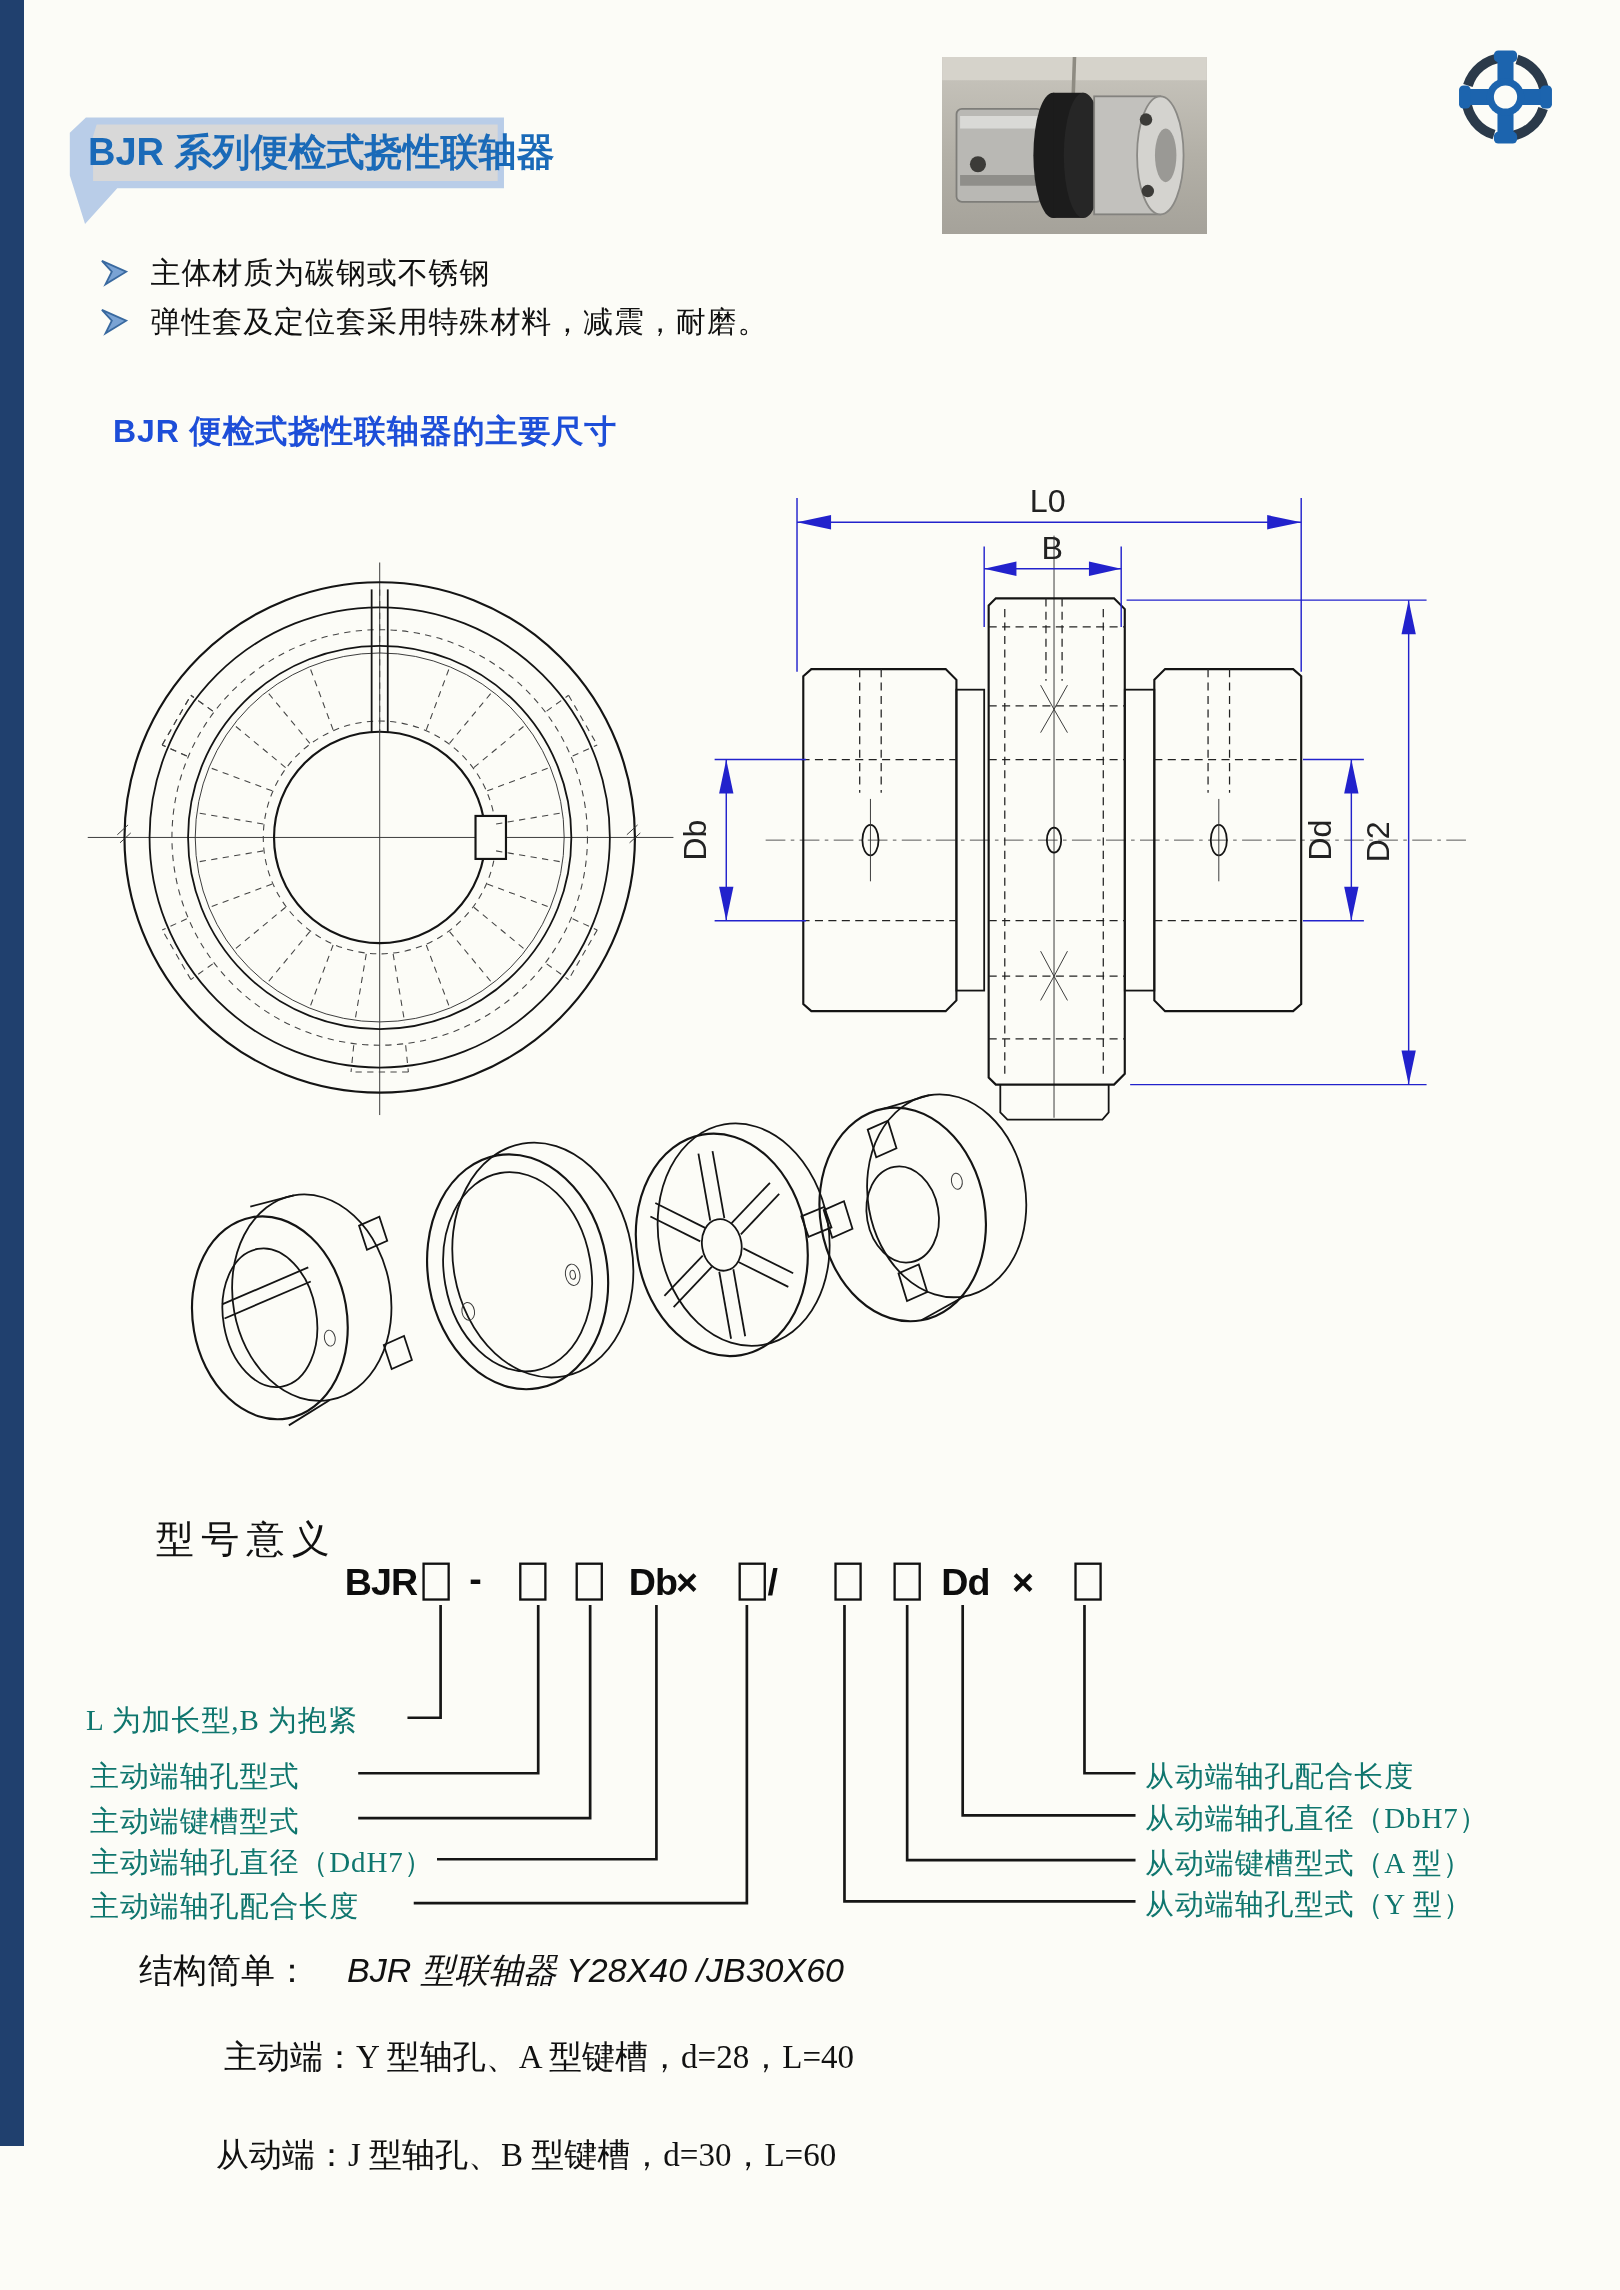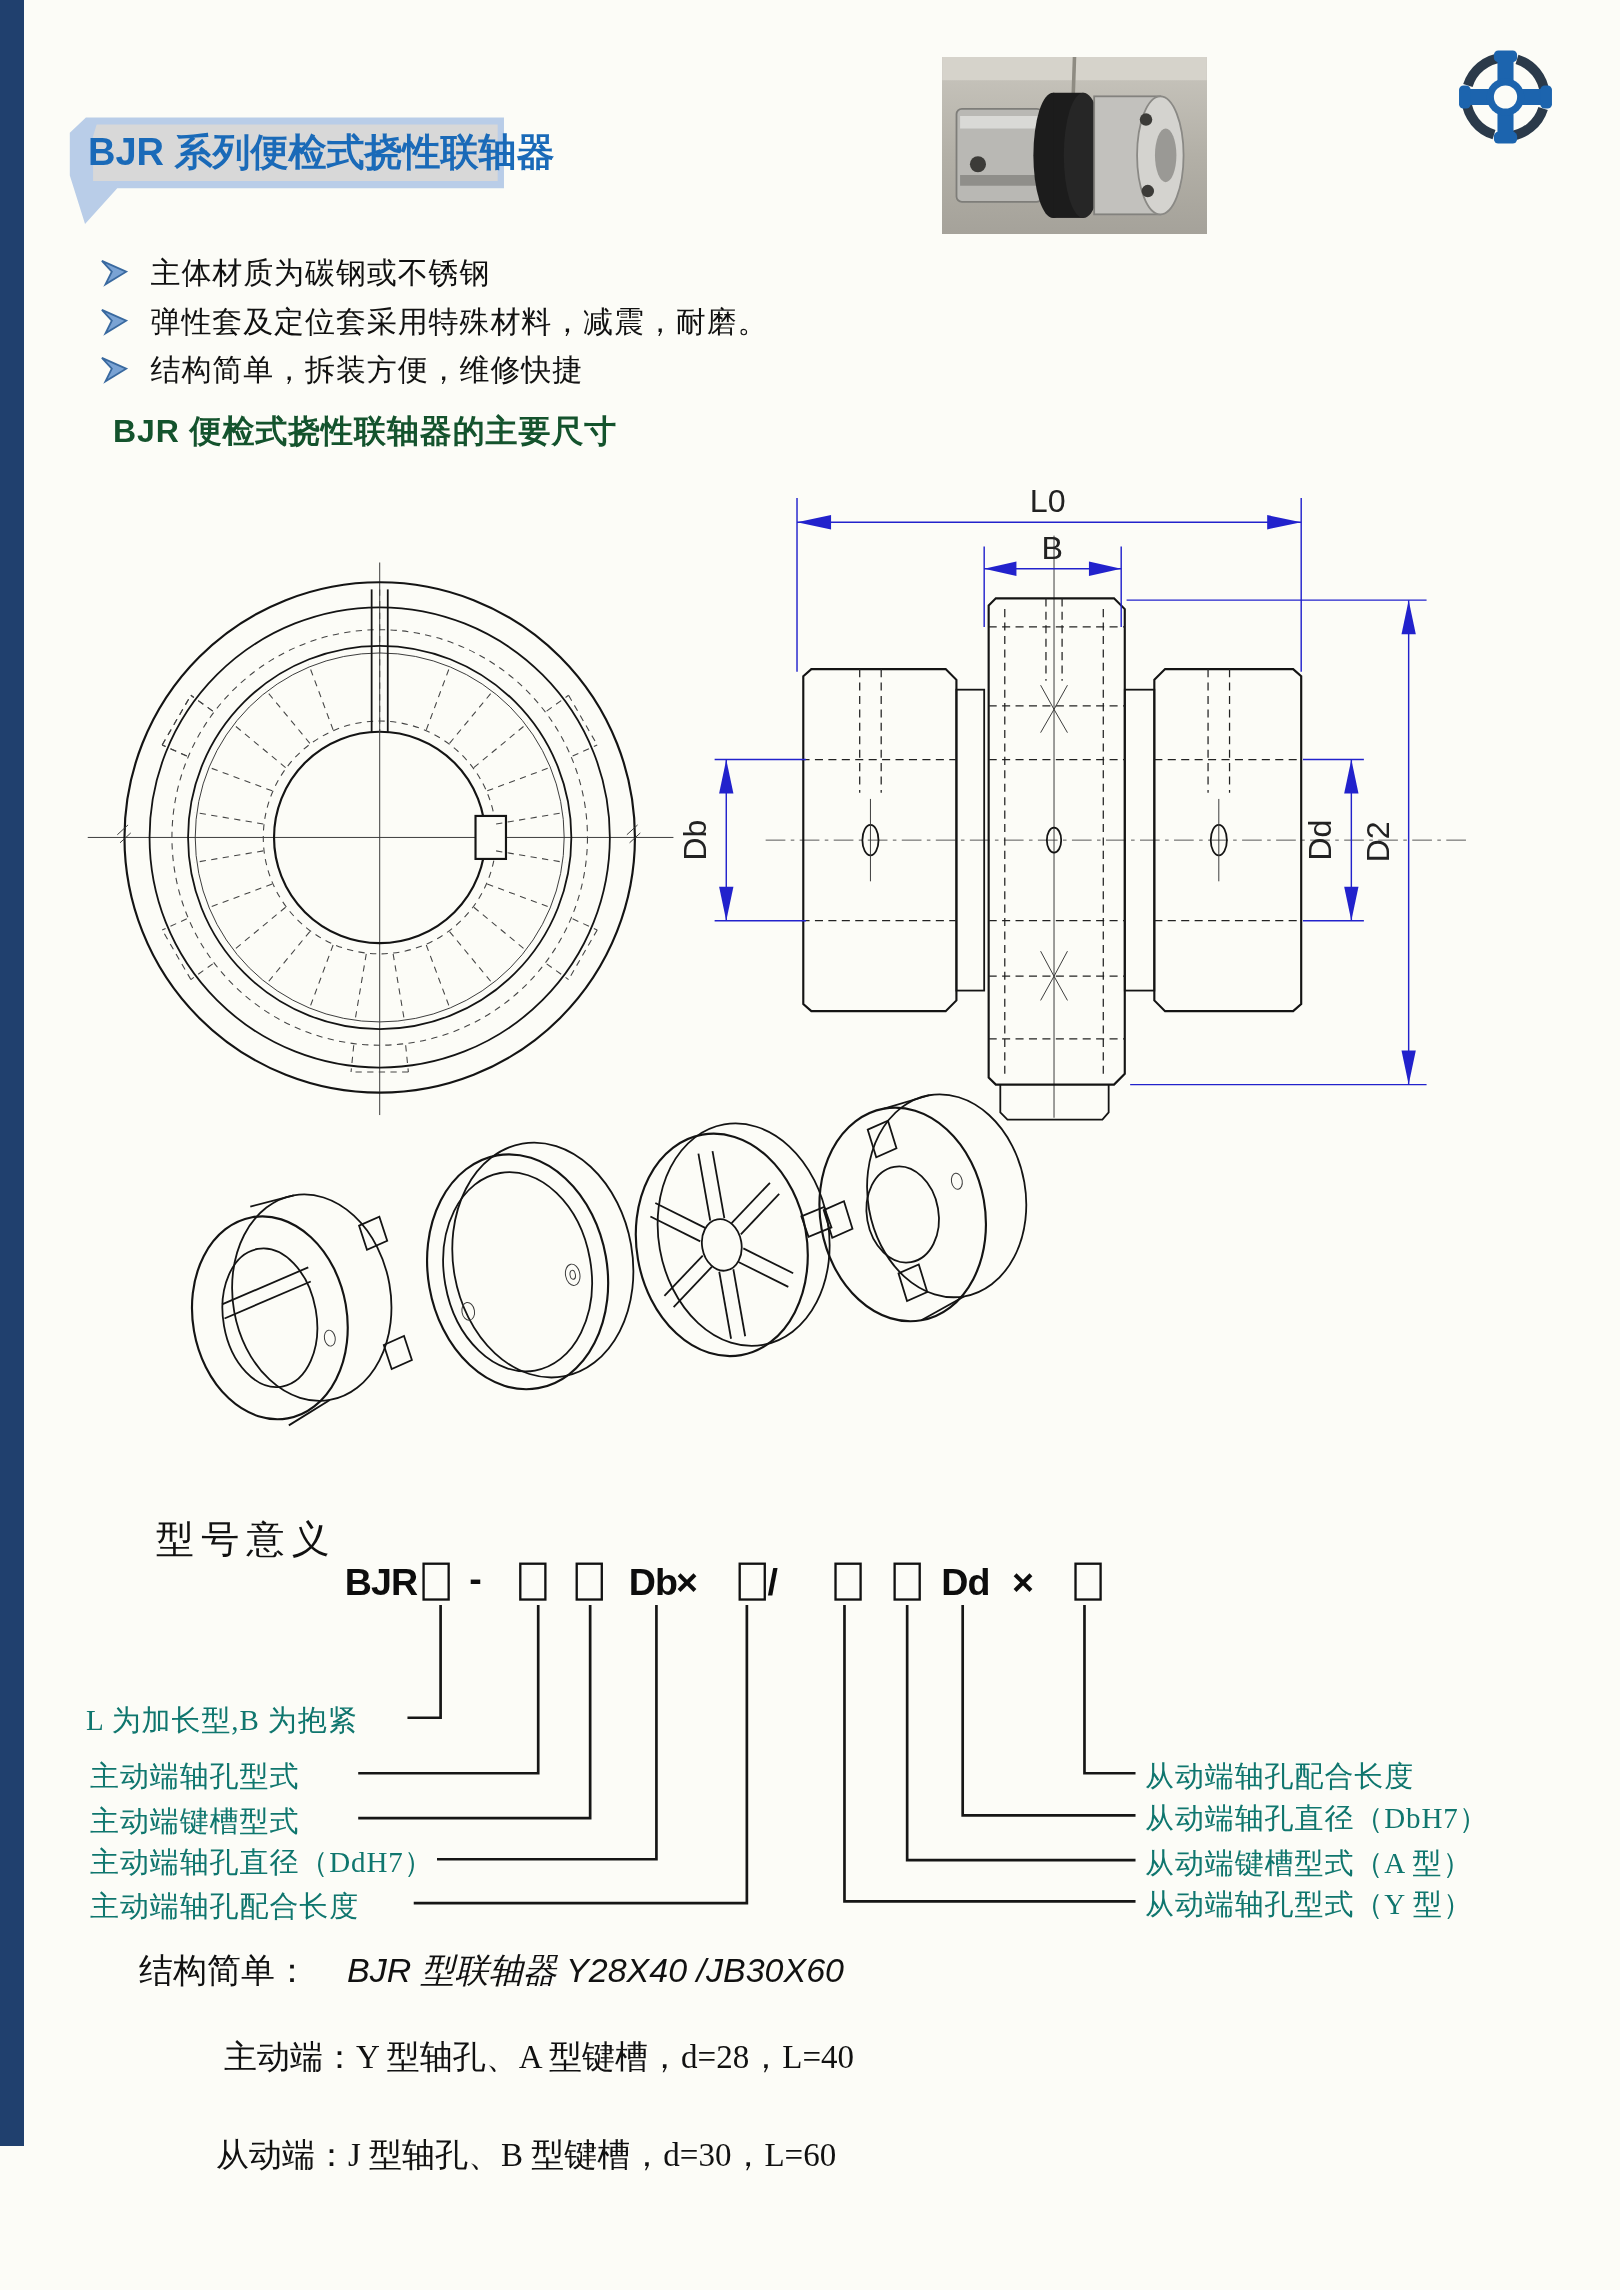--- a/index.html
+++ b/index.html
@@ -5,21 +5,21 @@
   html,body{margin:0;padding:0;background:#888;}
   .page{position:relative;width:1620px;height:2291px;background:#fcfcf7;overflow:hidden;
         font-family:"Liberation Serif","DejaVu Serif",serif;color:#111;}
   .abs{position:absolute;}
   .sidebar{left:0;top:0;width:24px;height:2146px;background:#20406e;}
   .banner-text{left:88px;top:124px;width:410px;height:57px;line-height:57px;text-align:center;
 Font:;font-family:"Liberation Sans","DejaVu Sans",sans-serif;font-weight:bold;font-size:38px;color:#1a6ab8;white-space:nowrap;}
   .feature-row{left:100px;display:flex;align-items:flex-start;gap:21.5px;}
   .feature-text{font-size:30px;letter-spacing:0.9px;white-space:nowrap;}
   .subtitle{left:113px;top:410px;font-family:"Liberation Sans","DejaVu Sans",sans-serif;
-            font-weight:bold;font-size:32px;color:#14532d;letter-spacing:0.9px;white-space:nowrap;}
+            font-weight:bold;font-size:32px;color:#1d4ed8;letter-spacing:0.9px;white-space:nowrap;}
   .model-heading{left:156px;top:1514px;font-size:38px;letter-spacing:7.2px;}
   .lbl{font-size:29px;white-space:nowrap;color:#0f766e;letter-spacing:0.9px;}
   .example1{left:139px;top:1948px;font-size:34px;white-space:nowrap;}
   .example1 .mspan{margin-left:38px;font-family:"Liberation Sans","DejaVu Sans",sans-serif;font-style:italic;}
   .example2{left:224px;top:2035px;font-size:33px;white-space:nowrap;text-align:right;}
   .example3{left:216px;top:2133px;font-size:33px;white-space:nowrap;}
   .photo{left:942px;top:57px;width:265px;height:177px;background:linear-gradient(180deg,#c9c6be,#b3b0a7 55%,#a5a29a);}
   svg{display:block;}
   
   .k{stroke:#141414;stroke-width:2.4;fill:none;}
@@ -86,26 +86,20 @@
     <svg width="29" height="27" viewBox="0 0 32 30" style="margin-top:7.2px">
       <polygon points="2,1 29,13 6,27 13,13" fill="#7aa3d4" stroke="#39699f" stroke-width="2"></polygon>
     </svg>
     <span class="feature-text">主体材质为碳钢或不锈钢</span>
   </div>
   <div class="abs feature-row" style="top:302px">
     <svg width="29" height="27" viewBox="0 0 32 30" style="margin-top:7.2px">
       <polygon points="2,1 29,13 6,27 13,13" fill="#7aa3d4" stroke="#39699f" stroke-width="2"></polygon>
     </svg>
     <span class="feature-text">弹性套及定位套采用特殊材料，减震，耐磨。</span>
-  </div>
-  <div class="abs feature-row" style="top:350px">
-    <svg width="29" height="27" viewBox="0 0 32 30" style="margin-top:7.2px">
-      <polygon points="2,1 29,13 6,27 13,13" fill="#7aa3d4" stroke="#39699f" stroke-width="2"></polygon>
-    </svg>
-    <span class="feature-text">结构简单，拆装方便，维修快捷</span>
   </div>
 
   <div class="abs subtitle">BJR 便检式挠性联轴器的主要尺寸</div>
 
   <svg class="abs" style="left:0;top:0" width="1620" height="2291" viewBox="0 0 1809 2558">
     <defs>
       <g id="spoke" class="dashthin">
         <line x1="554" y1="920" x2="631" y2="907"></line>
         <line x1="554" y1="950" x2="631" y2="963"></line>
       </g>

